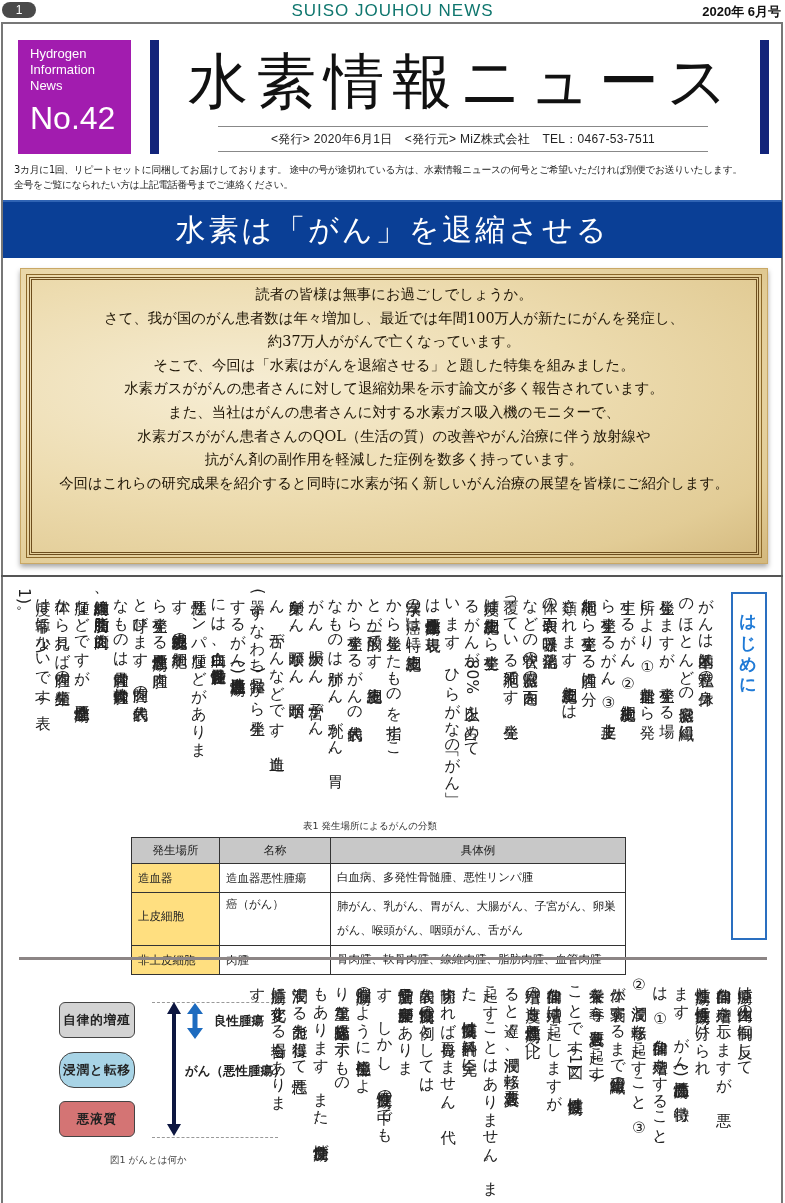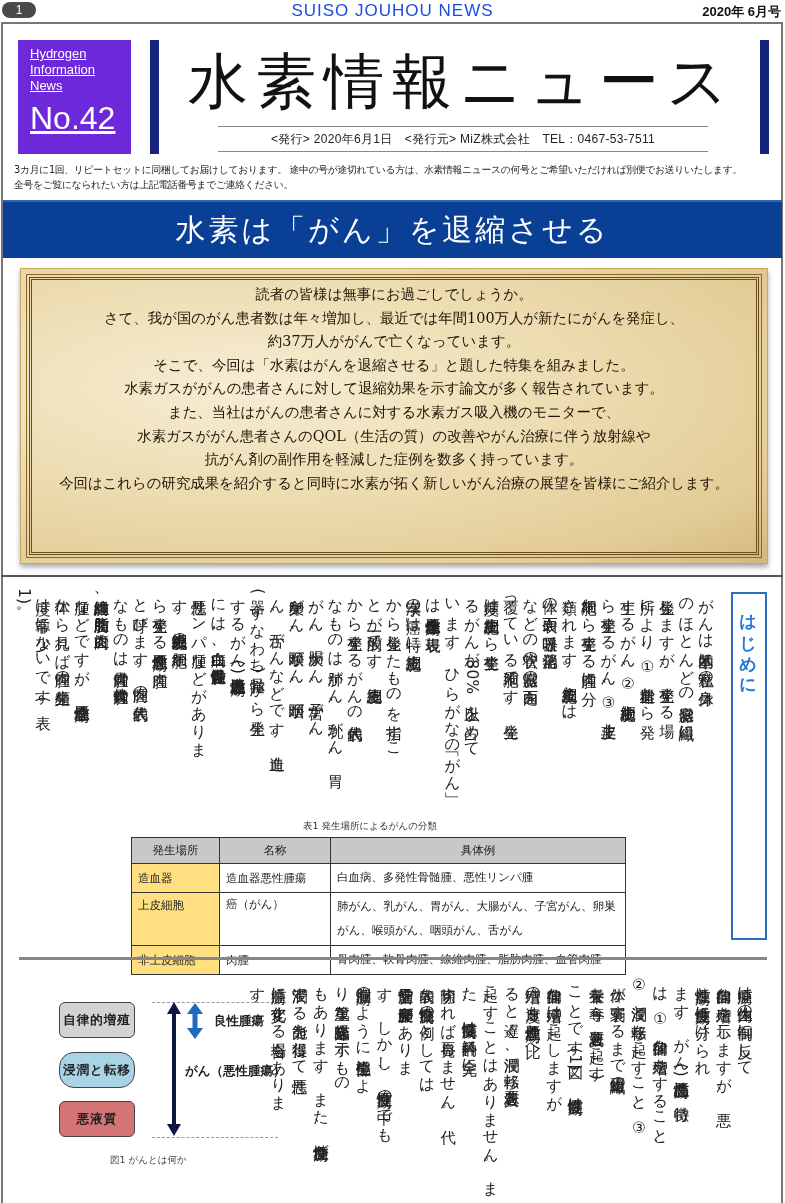--- a/index.html
+++ b/index.html
@@ -2,29 +2,29 @@
 <html><head>
 <meta charset="utf-8">
 <style>
   * { box-sizing: border-box; margin: 0; padding: 0; }
   html, body { width: 785px; height: 1203px; background: #ffffff; overflow: hidden; }
   body { position: relative; font-family: "DejaVu Sans", sans-serif; color: #222; }
 
   
   .topbar { position: absolute; left: 0; top: 0; width: 785px; height: 22px; }
   .page-no { position: absolute; left: 2px; top: 2px; width: 34px; height: 16px; border-radius: 8px; background: #4a4a4a; color: #fff; font-family: "Liberation Sans", sans-serif; font-size: 12px; line-height: 16px; text-align: center; }
-  .pub-en { position: absolute; left: 0; width: 785px; top: 0; text-align: center; font-family: "Liberation Sans", sans-serif; font-size: 17px; letter-spacing: 1px; color: #1d4ed8; line-height: 22px; }
+  .pub-en { position: absolute; left: 0; width: 785px; top: 0; text-align: center; font-family: "Liberation Sans", sans-serif; font-size: 17px; letter-spacing: 1px; color: #0f766e; line-height: 22px; }
   .issue-month { position: absolute; right: 4px; top: 3px; font-family: "Liberation Sans", sans-serif; font-size: 13px; font-weight: bold; color: #111; }
 
   
   .frame { position: absolute; left: 1px; top: 22px; width: 782px; height: 1181px; border-left: 2px solid #777; border-right: 2px solid #777; border-top: 2px solid #777; }
   .frame-divider { position: absolute; left: 1px; top: 575px; width: 782px; height: 2px; background: #555; }
 
   
-  .badge { position: absolute; left: 18px; top: 40px; width: 113px; height: 114px; background: #6d28d9; color: #fff; font-family: "Liberation Sans", sans-serif; padding: 6px 0 0 12px; text-decoration: underline; }
+  .badge { position: absolute; left: 18px; top: 40px; width: 113px; height: 114px; background: #a21caf; color: #fff; font-family: "Liberation Sans", sans-serif; padding: 6px 0 0 12px; }
   .badge .l1 { font-size: 13px; line-height: 16px; }
   .badge .no { font-size: 32px; line-height: 40px; margin-top: 4px; }
   .mast-bar-l { position: absolute; left: 150px; top: 40px; width: 9px; height: 114px; background: #13247a; }
   .mast-bar-r { position: absolute; left: 760px; top: 40px; width: 9px; height: 114px; background: #13247a; }
   .mast-title { position: absolute; left: 172px; top: 44px; width: 580px; text-align: center; font-family: "DejaVu Serif", serif; font-size: 60px; letter-spacing: 8px; color: #111; line-height: 74px; }
   .mast-rule1 { position: absolute; left: 218px; top: 126px; width: 490px; height: 1px; background: #888; }
   .mast-rule2 { position: absolute; left: 218px; top: 151px; width: 490px; height: 1px; background: #888; }
   .mast-info { position: absolute; left: 218px; top: 131px; width: 490px; text-align: center; font-family: "Liberation Sans", sans-serif; font-size: 12px; color: #222; letter-spacing: 0.3px; }
 
   .notice { position: absolute; left: 14px; top: 162px; width: 760px; font-size: 9.8px; line-height: 15px; color: #222; font-family: "DejaVu Sans", sans-serif; letter-spacing: -0.3px; }
@@ -169,21 +169,21 @@
       <th>具体例</th>
     </tr>
   </thead>
   <tbody>
     <tr>
       <td class="loc">造血器</td>
       <td class="name">造血器悪性腫瘍</td>
       <td class="ex">白血病、多発性骨髄腫、悪性リンパ腫</td>
     </tr>
     <tr>
-      <td class="loc" style="vertical-align:top;padding-top:5px;">上皮細胞</td>
+      <td class="loc" style="vertical-align:top;padding-top:16px;">上皮細胞</td>
       <td class="name" style="vertical-align:top;padding-top:4px;">癌（がん）</td>
       <td class="ex">肺がん、乳がん、胃がん、大腸がん、子宮がん、卵巣がん、喉頭がん、咽頭がん、舌がん</td>
     </tr>
     <tr>
       <td class="loc">非上皮細胞</td>
       <td class="name">肉腫</td>
       <td class="ex">骨肉腫、軟骨肉腫、線維肉腫、脂肪肉腫、血管肉腫</td>
     </tr>
   </tbody>
 </table>

